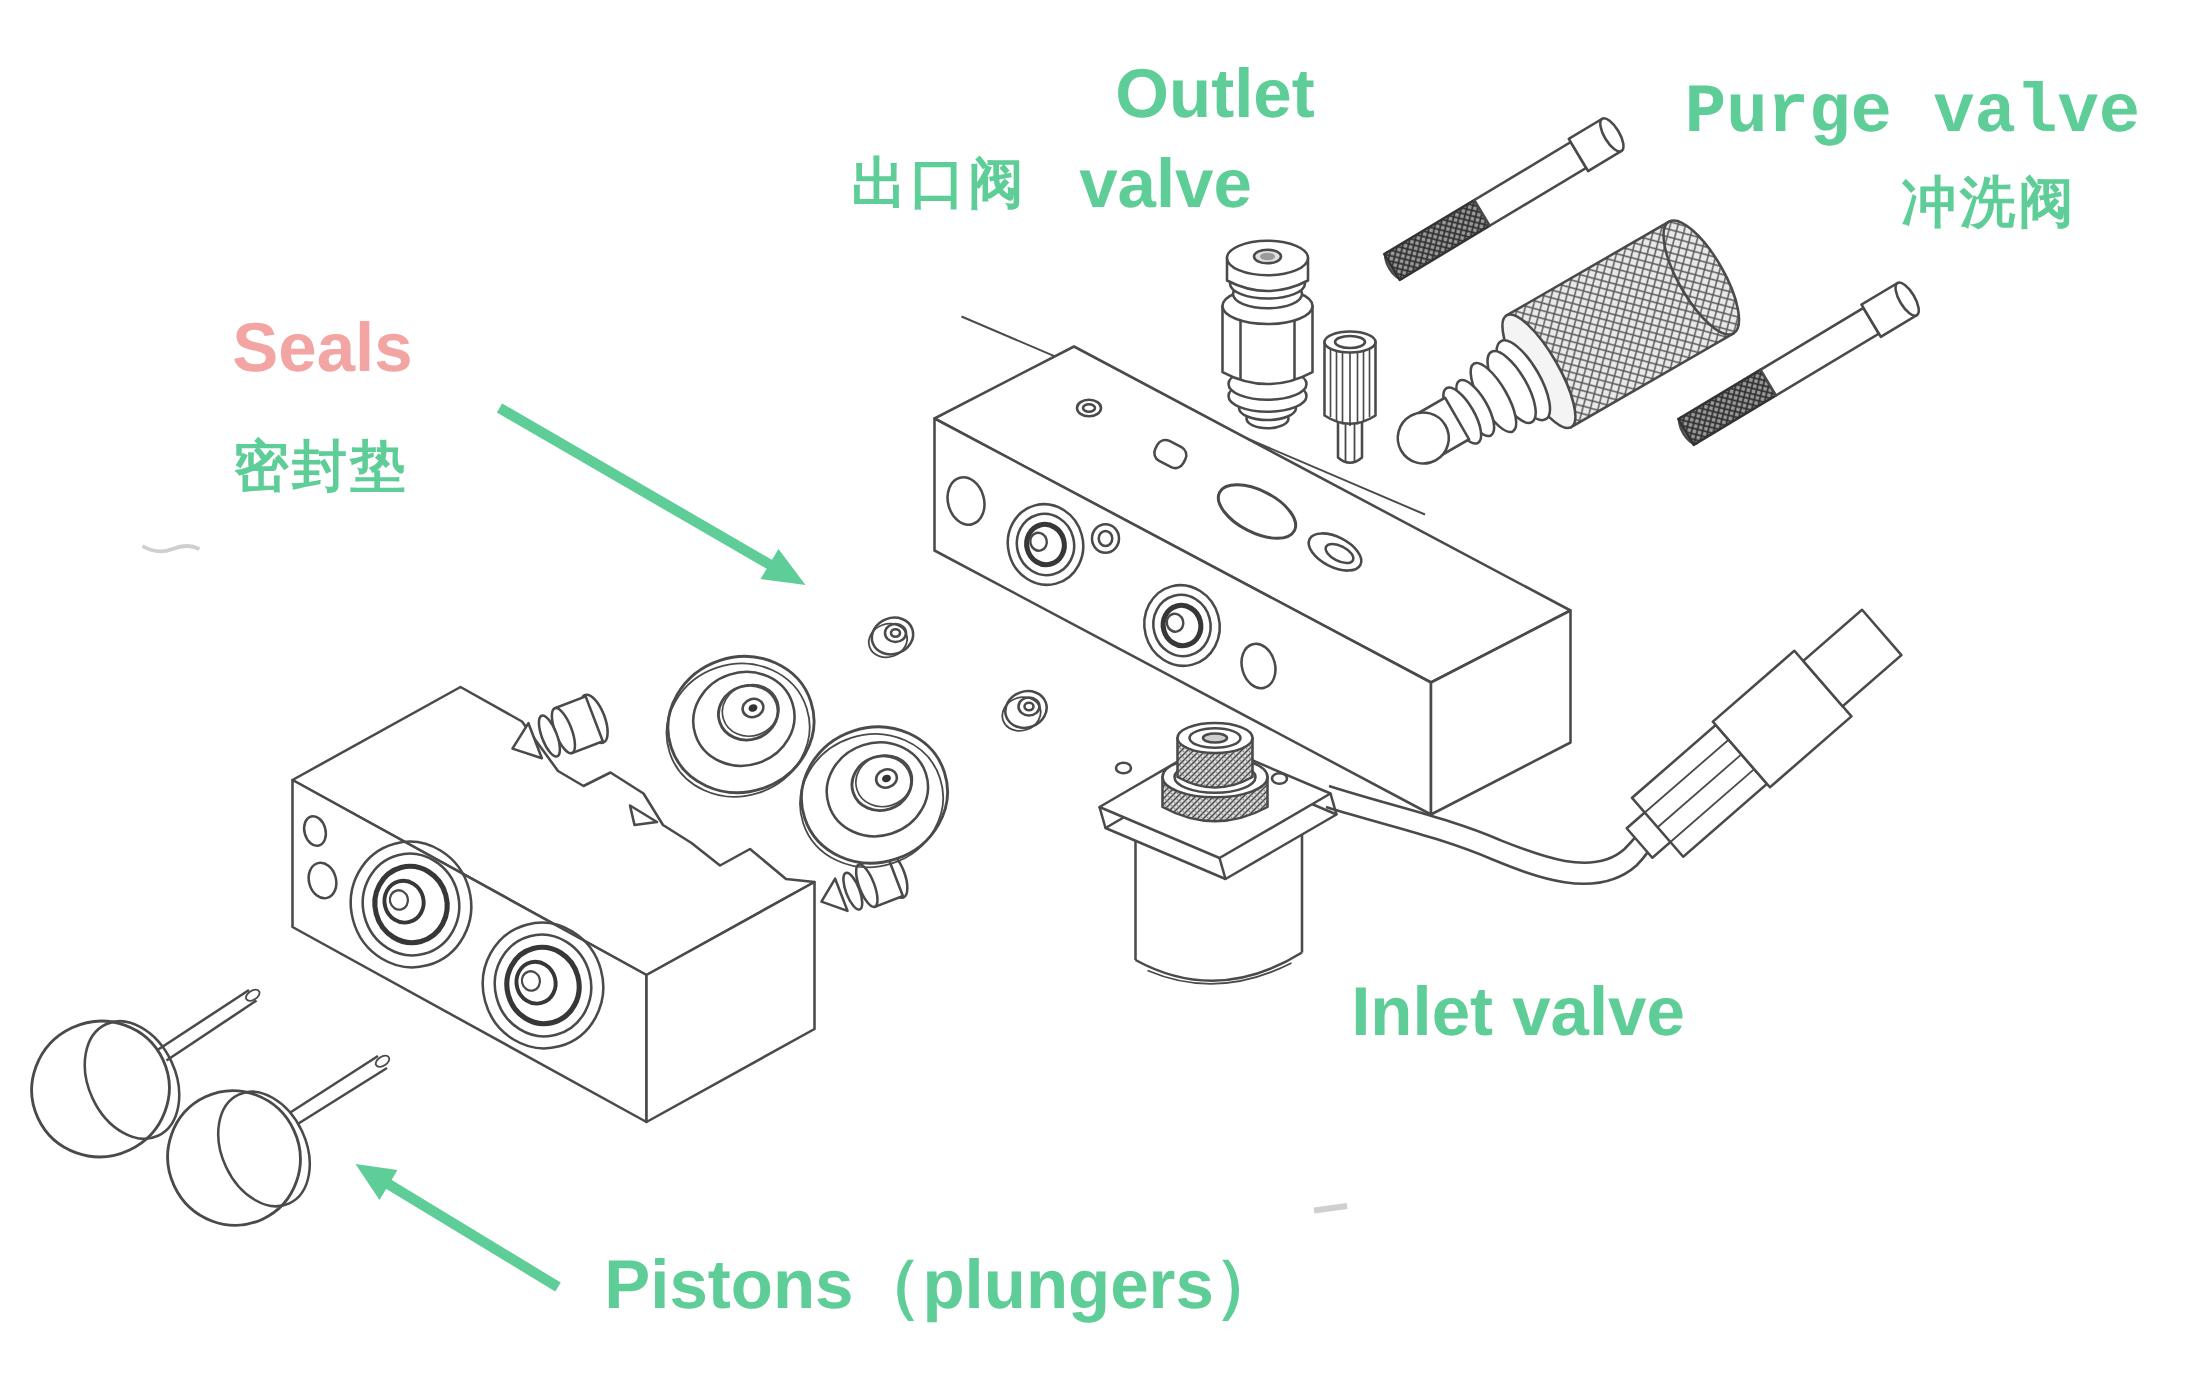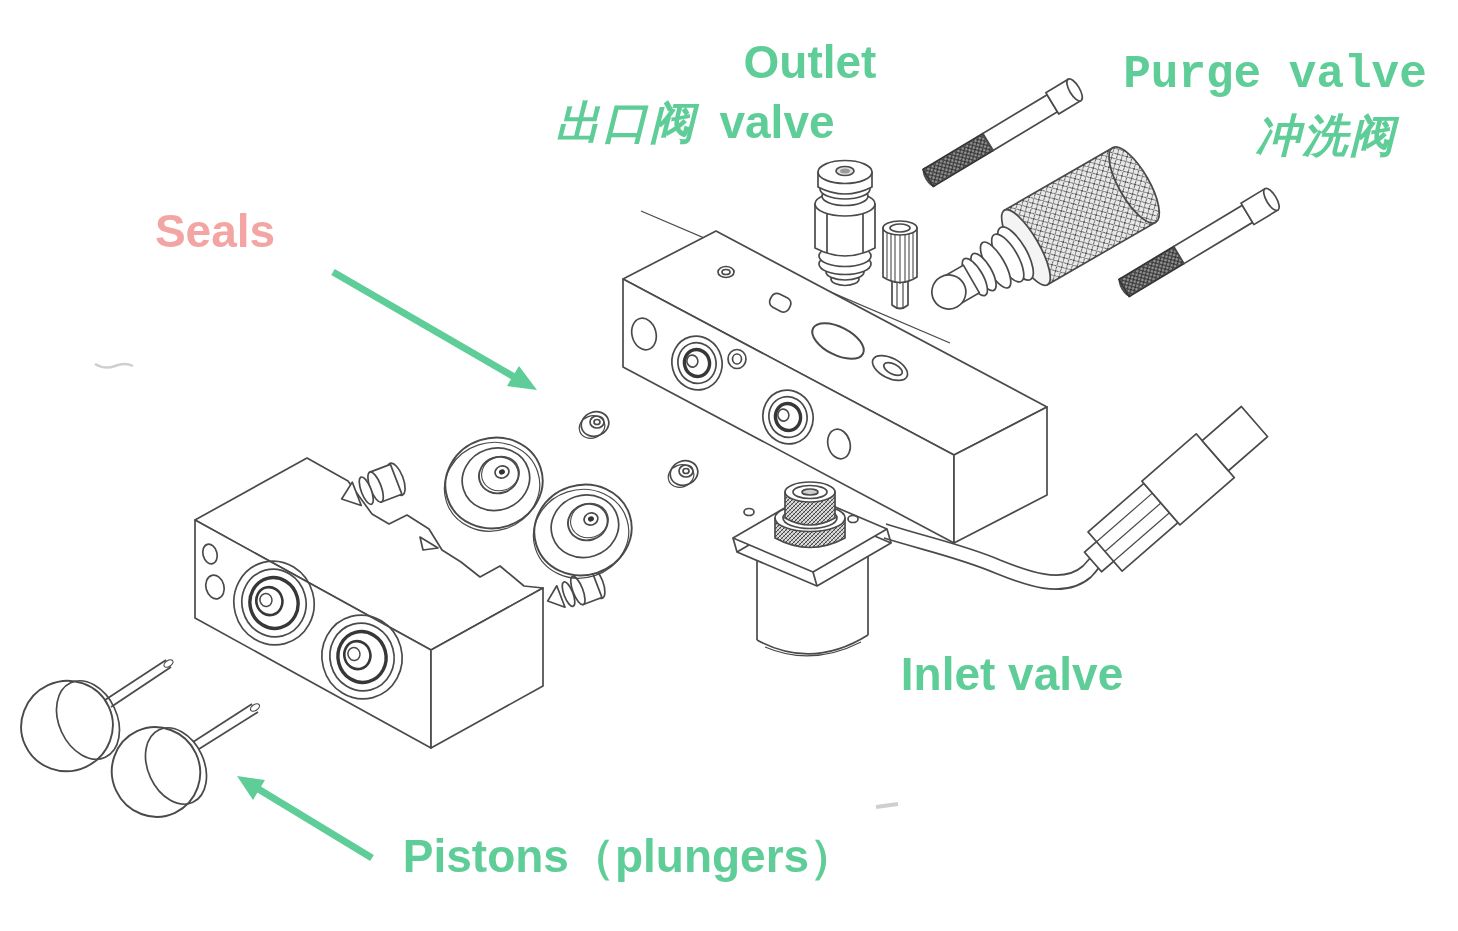--- a/index.html
+++ b/index.html
@@ -10,21 +10,21 @@
   .stage{
     position:relative;width:1458px;height:931px;background:#fff;overflow:hidden;
     font-family:"Liberation Sans","DejaVu Sans",sans-serif;
   }
   .stage svg{position:absolute;left:0;top:0;}
   .lbl{
     position:absolute;transform:translate(-50%,-50%);
     font-weight:700;white-space:nowrap;line-height:1;
   }
   .en{font-size:46px;}
-  .zh{font-size:45px;letter-spacing:2px;font-style:italic;}
+  .zh{font-size:37px;letter-spacing:2px;}
   .green{color:var(--label-green);}
   .pink{color:var(--label-pink);}
   .arrow-line{stroke:var(--label-green);fill:none;}
   .arrow-head{fill:var(--label-green);stroke:none;}
 </style>
 </head>
 <body>
 
 <div class="stage">
 
@@ -282,18 +282,19 @@
 </svg>
 
   <div class="lbl zh green" style="left:626px;top:122px;">出口阀</div>
   <div class="lbl en green" style="left:810px;top:62px;">Outlet</div>
   <div class="lbl en green" style="left:777px;top:122px;">valve</div>
 
   <div class="lbl en green" style="left:1275px;top:75px;font-family:Liberation Mono, monospace;">Purge valve</div>
   <div class="lbl zh green" style="left:1278px;top:135px;margin-left:48px;">冲洗阀</div>
 
   <div class="lbl en pink" style="left:215px;top:231px;text-align:right;">Seals</div>
+  <div class="lbl zh green" style="left:214px;top:311px;">密封垫</div>
 
   <div class="lbl en green" style="left:1012px;top:674px;">Inlet valve</div>
 
   <div class="lbl en green" style="left:629px;top:856px;">Pistons（plungers）</div>
 
 </div>
 
 </body></html>

